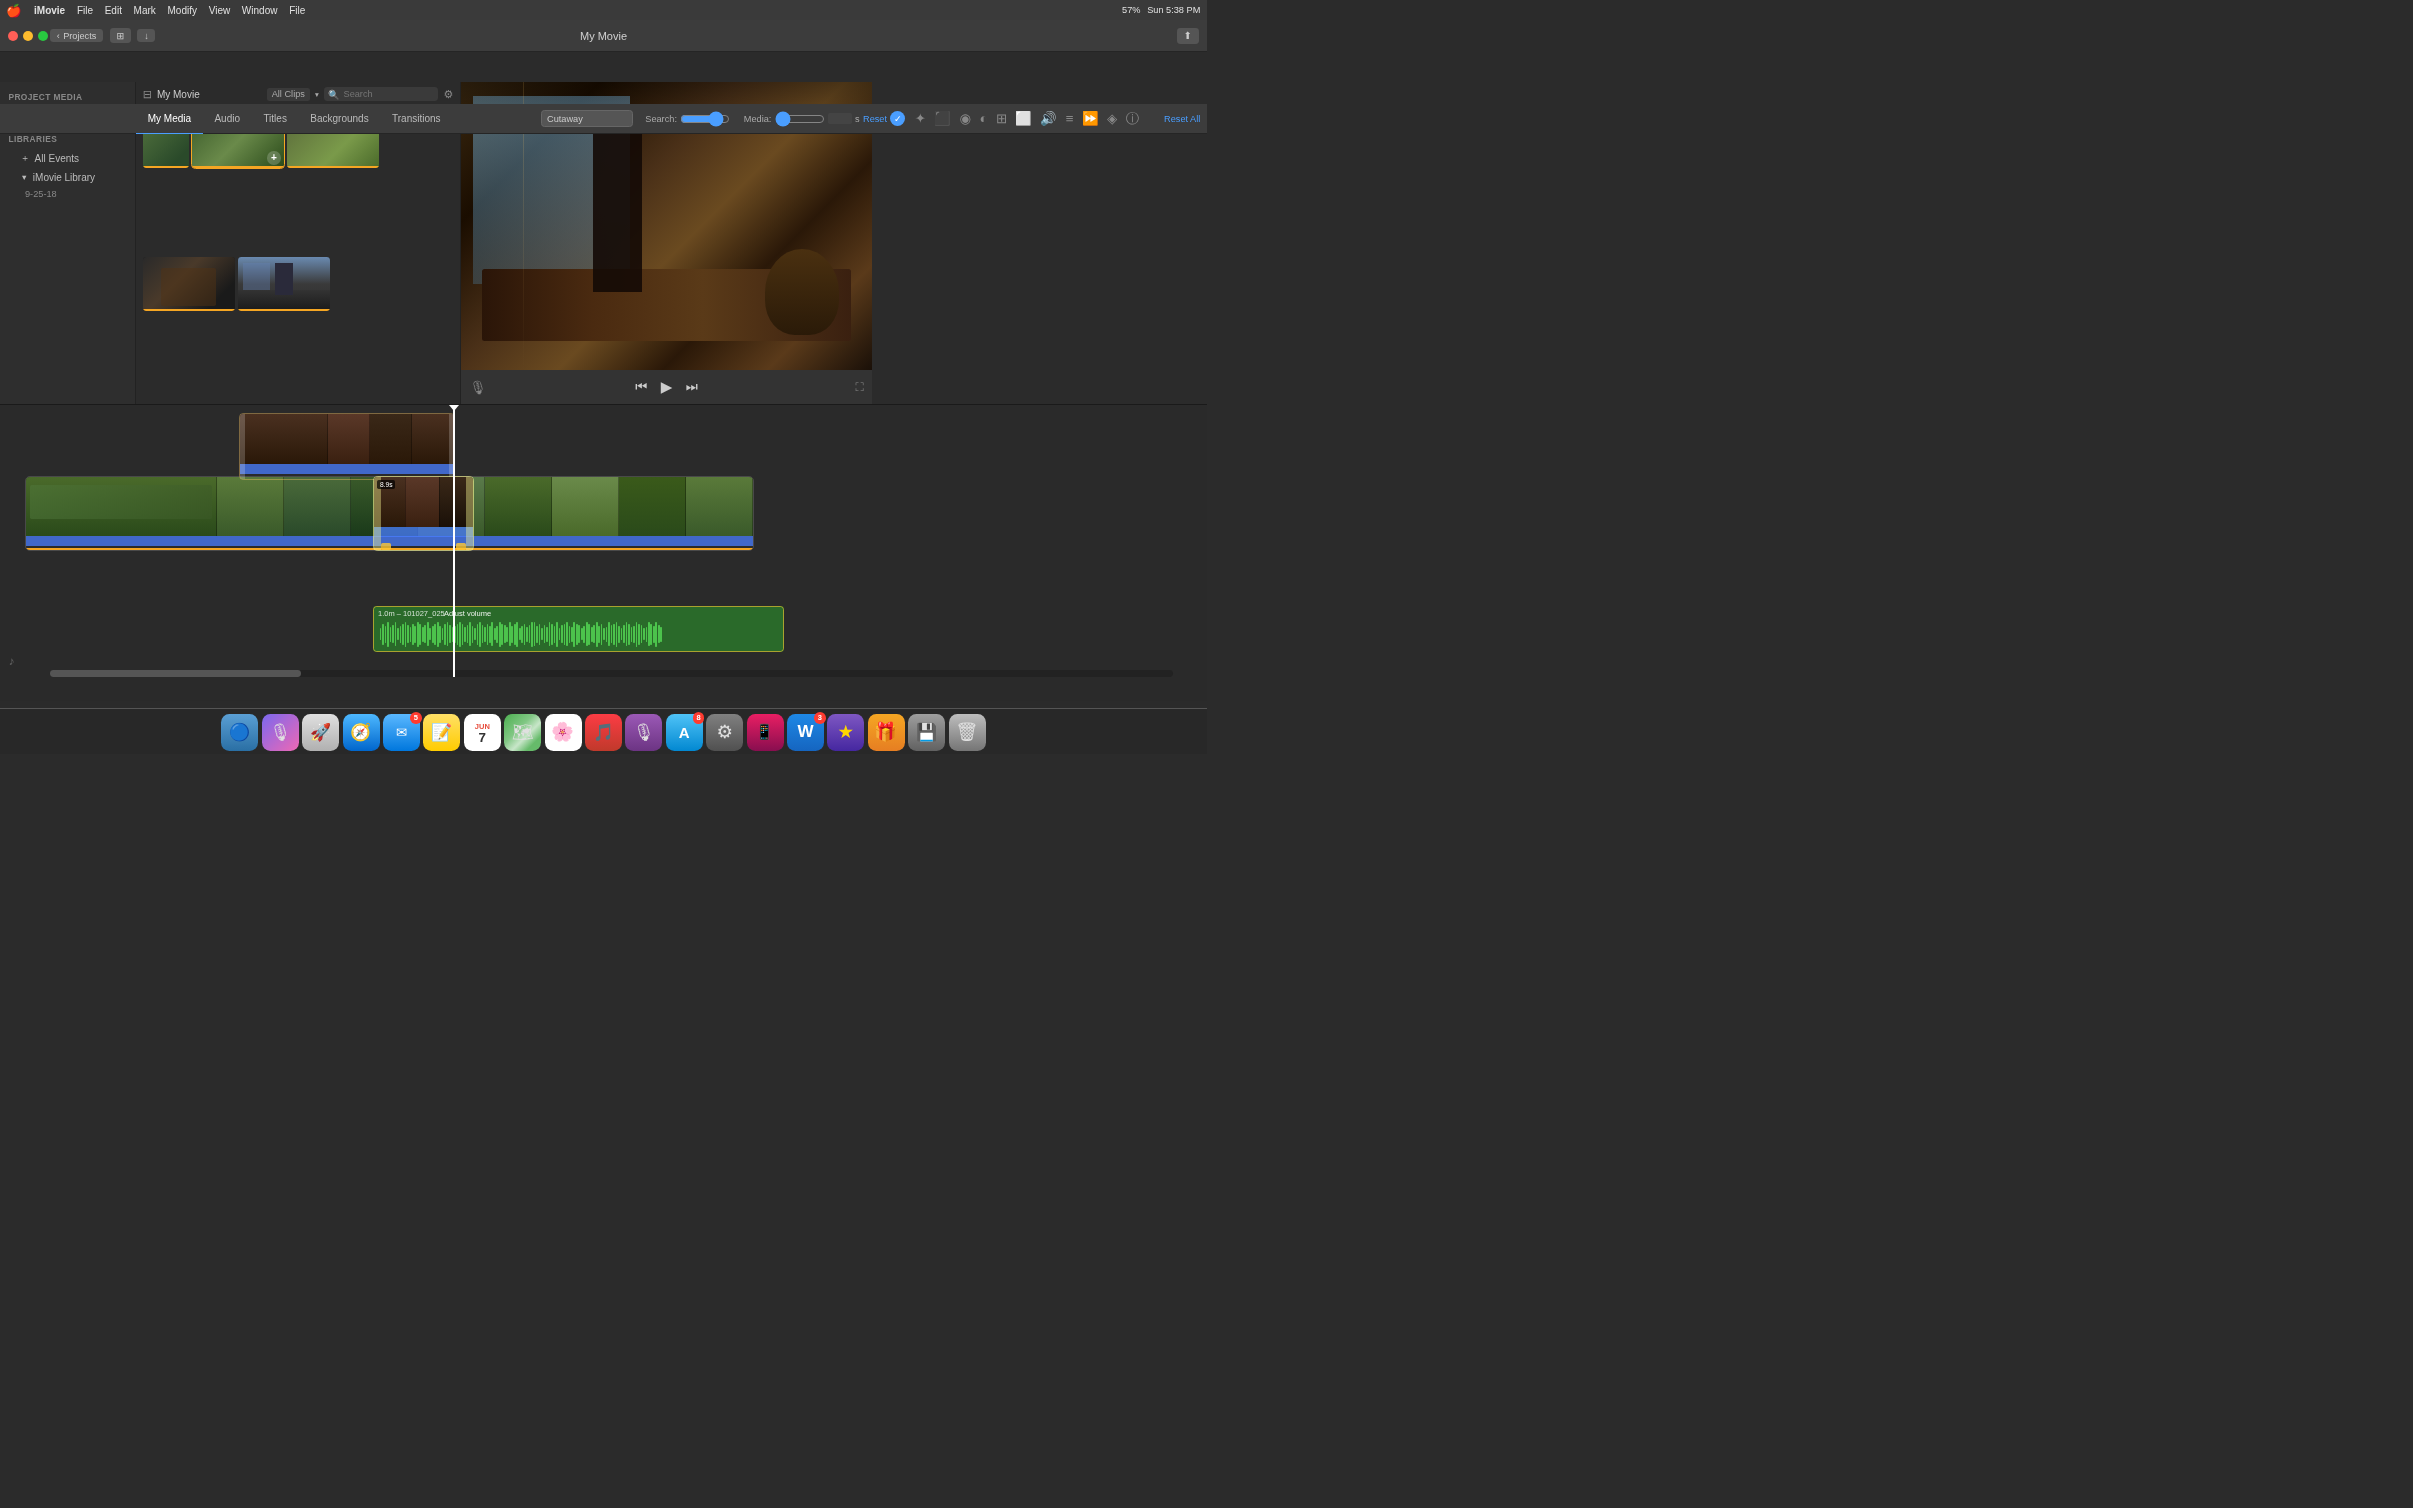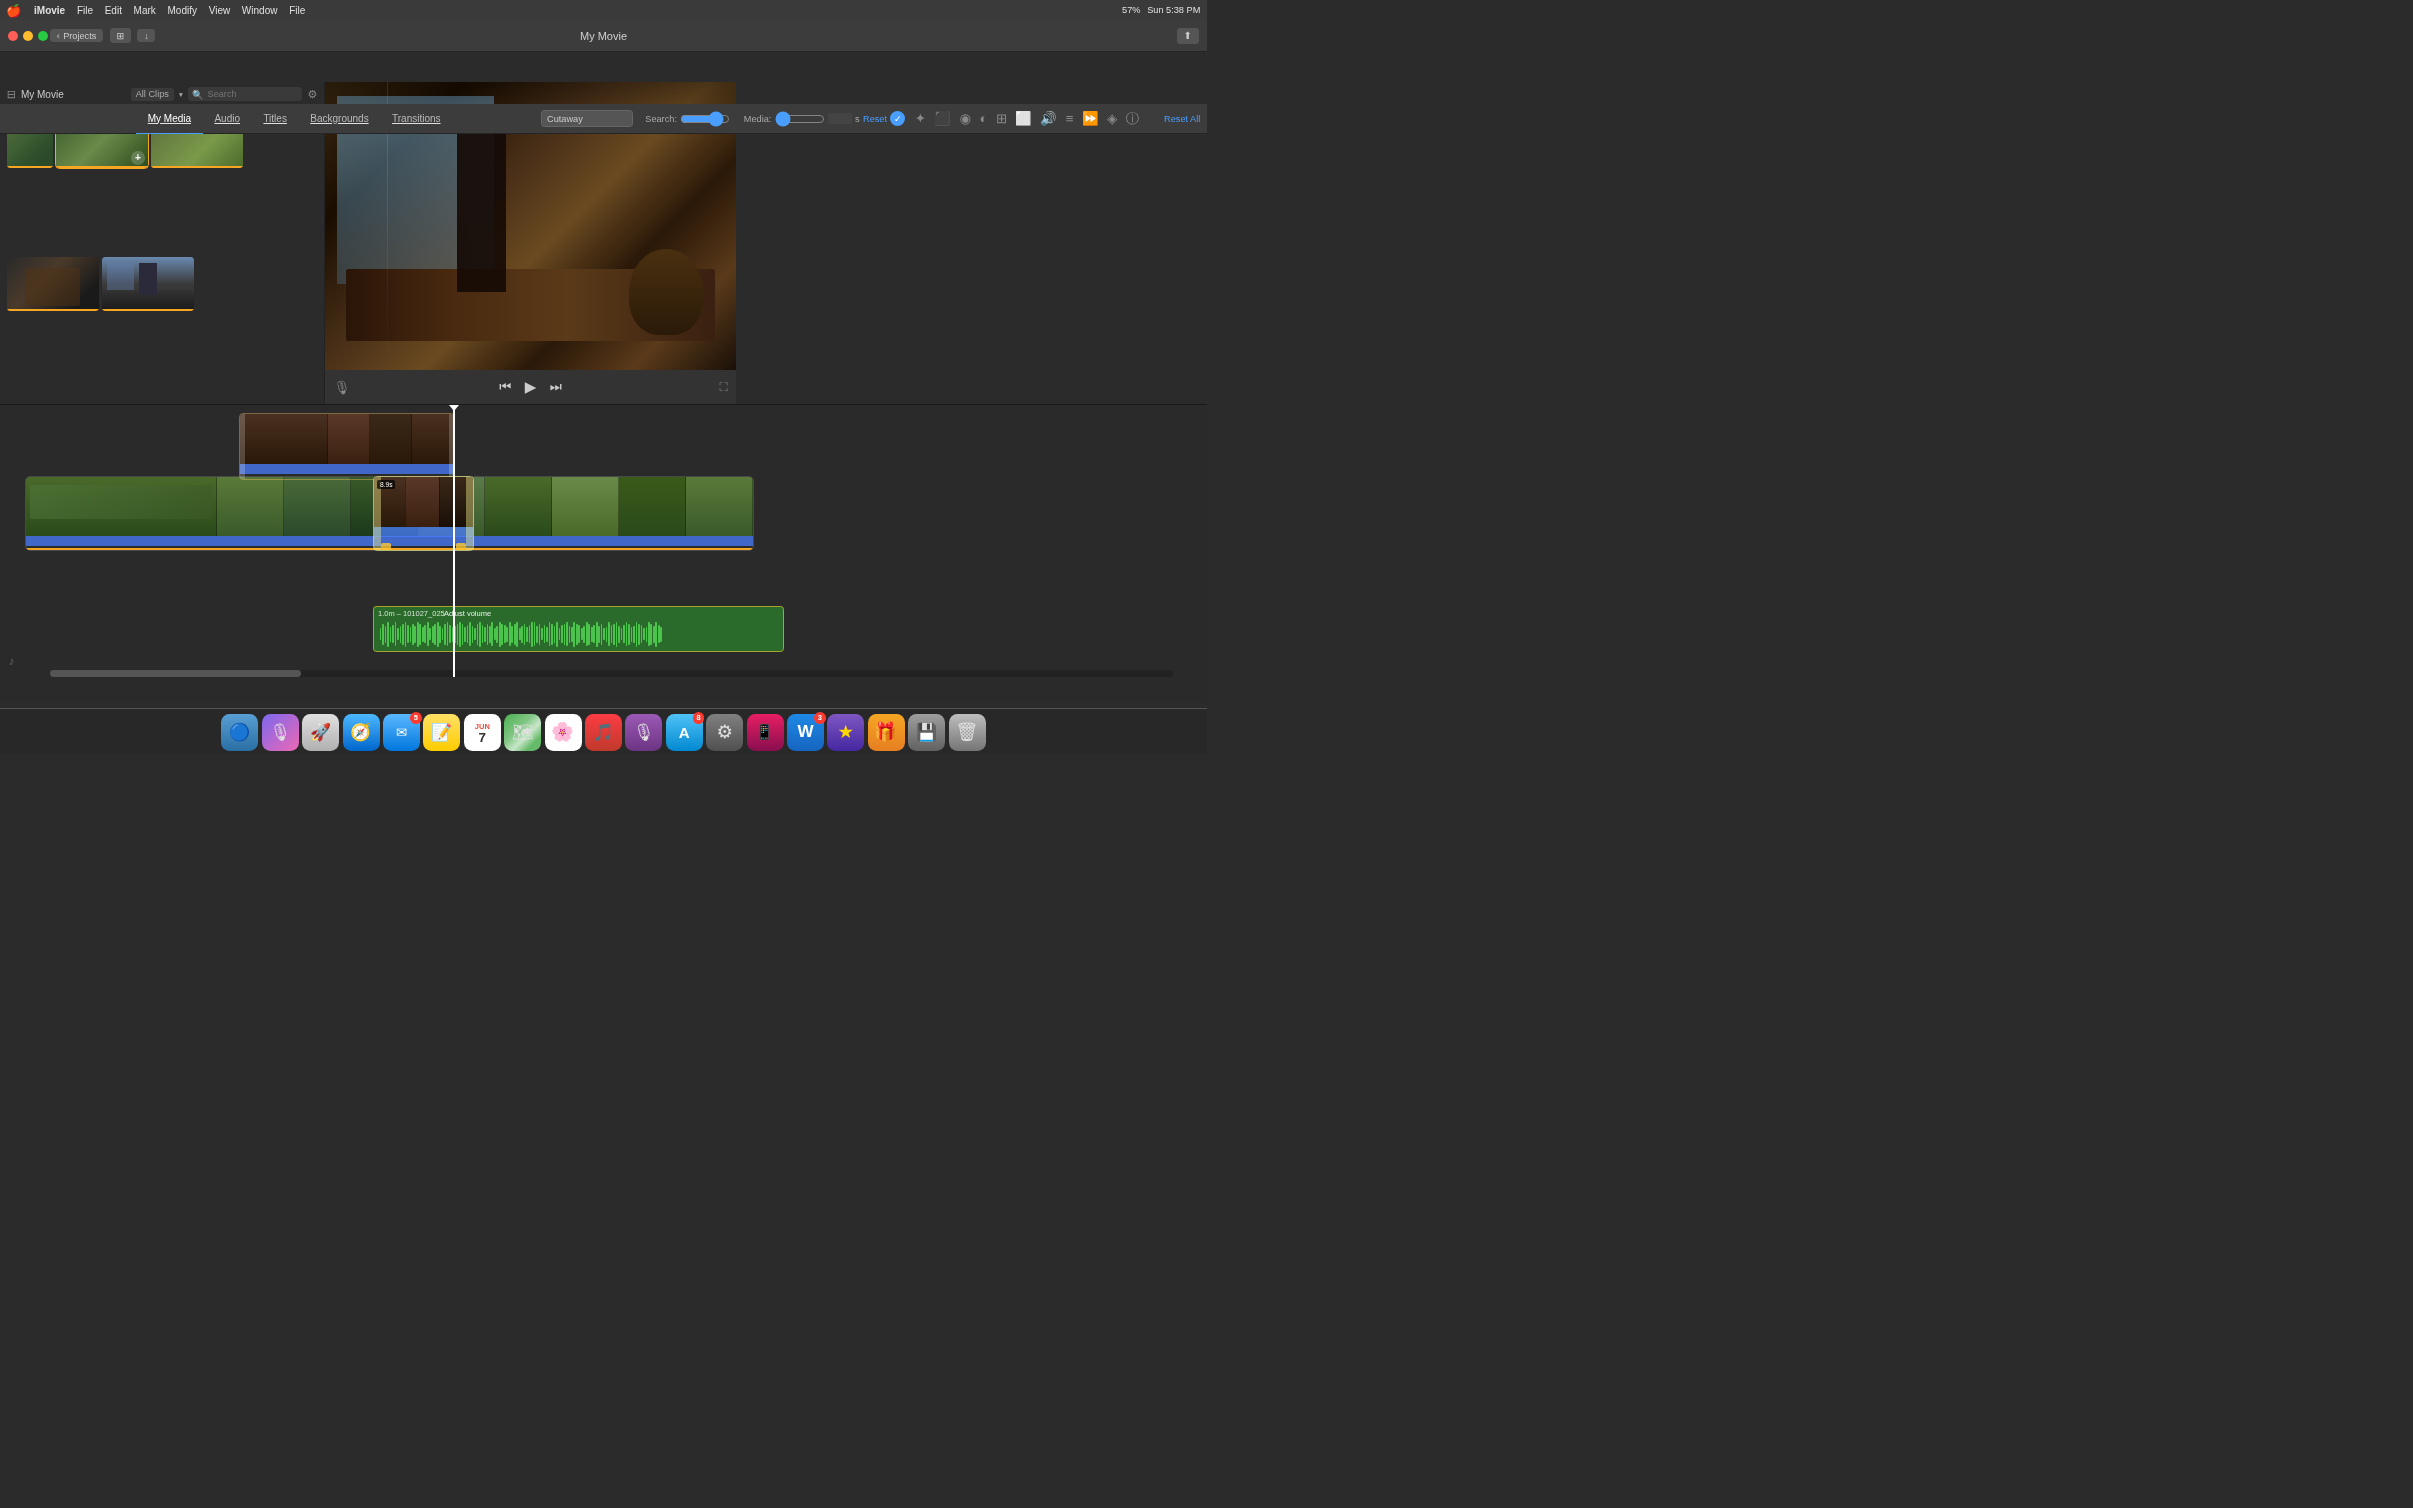--- a/index.html
+++ b/index.html
@@ -662,21 +662,21 @@
   </div>
 
   <div class="content-area" style="flex:1; display:flex; flex-direction:column;">
 
     <div style="display:flex; height:352px; flex-shrink:0;">
 
       <div style="position:absolute; top:52px; left:0; right:0; height:30px; background:#3c3c3c; border-bottom:0.8px solid #252525; display:flex; align-items:center; z-index:10;">
         <div style="width:136px; display:flex; align-items:center; justify-content:flex-end; padding-right:6.7px;">
           
         </div>
-        <div style="display:flex; align-items:flex-end;text-decoration:underline;">
+        <div style="display:flex; align-items:flex-end;">
           <div class="toolbar-tab active">My Media</div>
           <div class="toolbar-tab">Audio</div>
           <div class="toolbar-tab">Titles</div>
           <div class="toolbar-tab">Backgrounds</div>
           <div class="toolbar-tab">Transitions</div>
         </div>
 
         <div style="margin-left:auto; display:flex; align-items:center; gap:3.4px; padding:0 6.7px;">
 
           <select class="cutaway-select">
@@ -706,20 +706,37 @@
             <button class="toolbar-icon-btn">🔊</button>
             <button class="toolbar-icon-btn">≡</button>
             <button class="toolbar-icon-btn">⏩</button>
             <button class="toolbar-icon-btn">◈</button>
             <button class="toolbar-icon-btn">ⓘ</button>
           </div>
           <button class="reset-btn" style="margin-left:19px;">Reset All</button>
         </div>
       </div>
 
+      <div class="sidebar" style="margin-top:30px; flex-shrink:0;">
+        <div class="sidebar-section-header">PROJECT MEDIA</div>
+        <div class="sidebar-item active">
+          <span style="font-size:10px;">🎬</span>
+          <span>My Movie</span>
+        </div>
+        <div class="sidebar-section-header" style="margin-top:6.7px;">LIBRARIES</div>
+        <div class="sidebar-item">
+          <span style="font-size:9.2px;">＋</span>
+          <span>All Events</span>
+        </div>
+        <div class="sidebar-item">
+          <span style="font-size:7.5px;">▼</span>
+          <span>iMovie Library</span>
+        </div>
+        <div class="sidebar-date">9-25-18</div>
+      </div>
 
       <div class="media-panel">
 
         <div class="media-header">
           <button class="grid-toggle">⊟</button>
           <span class="media-header-title">My Movie</span>
           <span class="clips-filter">All Clips</span>
           <span style="color:#aaa;font-size:7.5px;">▾</span>
           <div class="search-box">
             <span style="color:#888;font-size:9.2px;">🔍</span>

